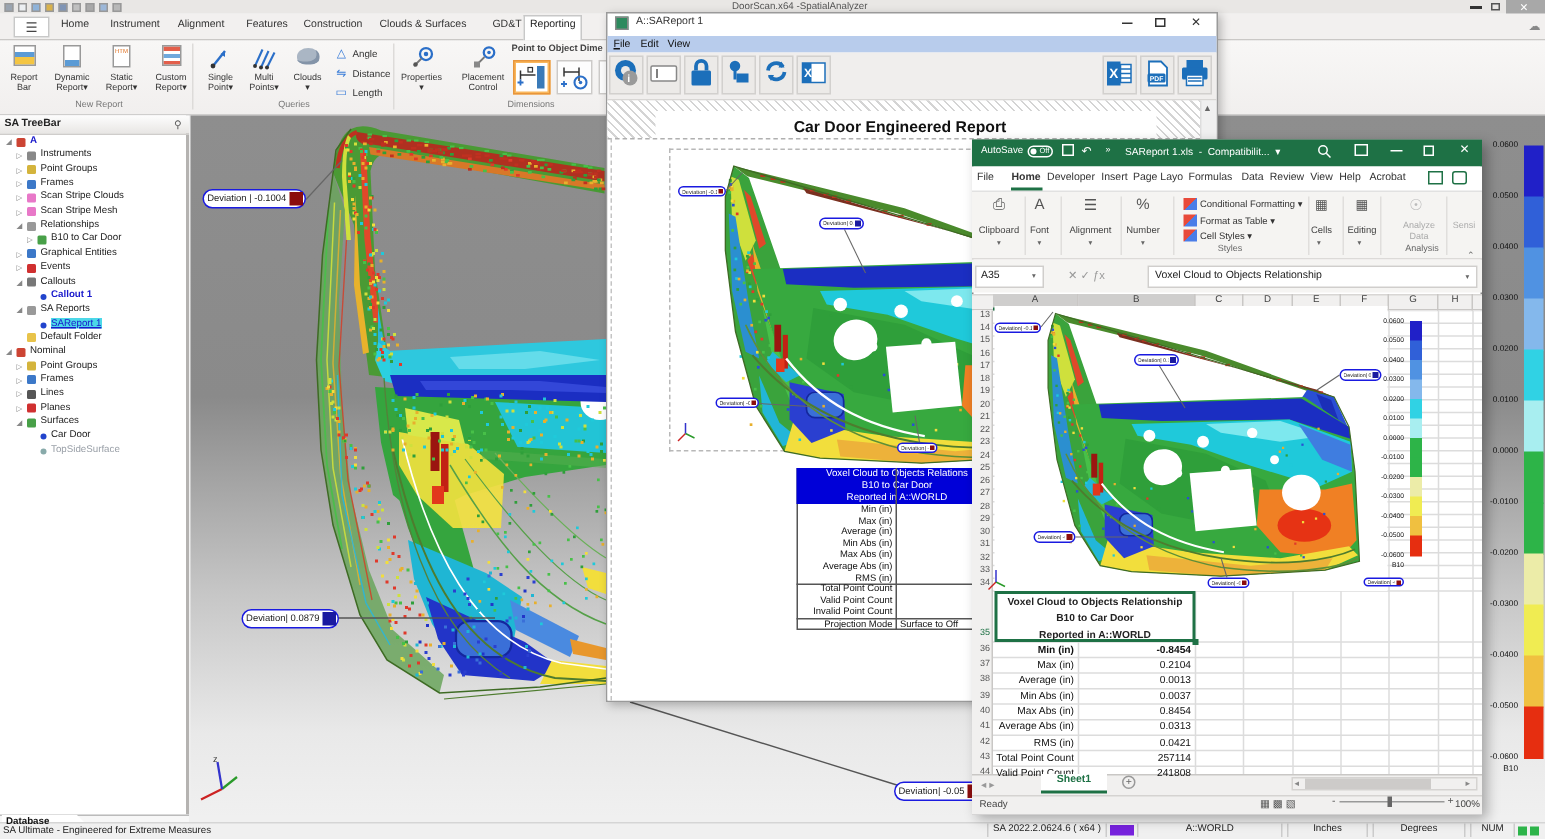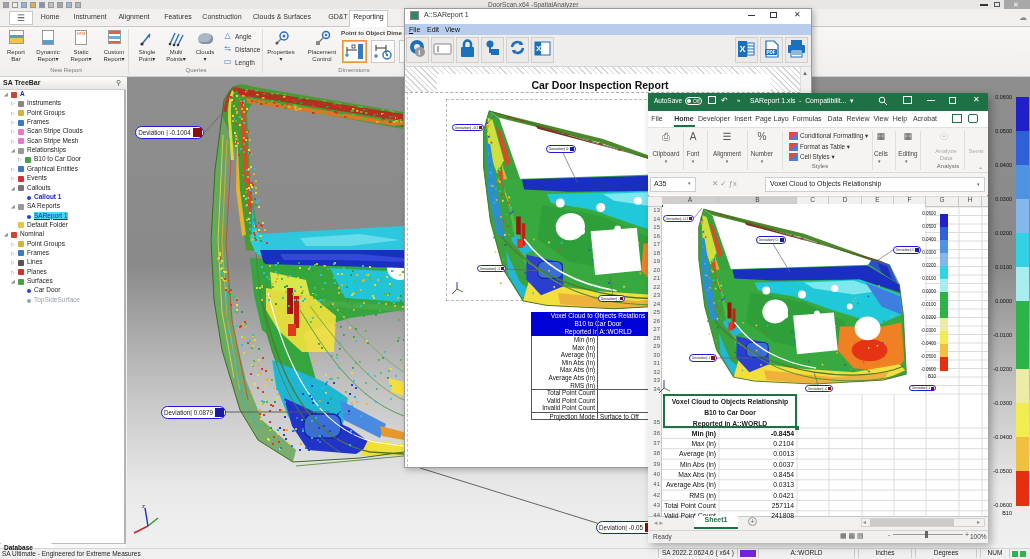--- a/index.html
+++ b/index.html
@@ -1188,21 +1188,21 @@
 <svg class="abs" style="left:785px;top:37px;z-index:12" width="23" height="26">
     <rect x="6" y="3" width="11" height="6" fill="#1c6fba"></rect>
     <rect x="3" y="8" width="17" height="8" rx="1" fill="#1c6fba"></rect>
     <rect x="6" y="13" width="11" height="7" fill="#fff" stroke="#1c6fba"></rect>
     <line x1="7" y1="15" x2="16" y2="15" stroke="#1c6fba"></line>
     <line x1="7" y1="17" x2="16" y2="17" stroke="#1c6fba"></line>
   </svg>
 <div class="abs" style="left:405px;top:67px;width:395px;height:400px;background:#fff;z-index:10"></div>
 <div class="abs" style="left:405px;top:67px;width:395px;height:25px;background:repeating-linear-gradient(45deg,#d4d4d4 0 1px,#fff 1px 4px);z-index:11"></div>
 <div class="abs" style="left:437px;top:74px;width:334px;height:18px;background:#fff;z-index:11"></div>
-<div class="abs" style="left:405px;top:79px;width:390px;text-align:center;font-size:10.5px;font-weight:bold;color:#111;z-index:12">Car Door Inspection Report</div>
+<div class="abs" style="left:405px;top:79px;width:390px;text-align:center;font-size:10.5px;font-weight:bold;color:#111;z-index:12">Car Door Engineered Report</div>
 <div class="abs" style="left:405px;top:92px;width:395px;border-top:1px dashed #b0b0b0;z-index:11"></div>
 <div class="abs" style="left:407px;top:92px;height:375px;border-left:1px dashed #c4c4c4;z-index:11"></div>
 <div class="abs" style="left:787px;top:92px;height:375px;border-left:1px dashed #c4c4c4;z-index:11"></div>
 <div class="abs" style="left:800px;top:67px;width:11px;height:400px;background:#f0f0f0;border-left:1px solid #ddd;z-index:11"></div>
 <div class="abs" style="left:802px;top:70px;font-size:6px;color:#666;z-index:12">▲</div>
 <div class="abs" style="left:446px;top:99px;width:206px;height:202px;border:1px dashed #b8b8b8;background:#fff;z-index:11"></div>
 <div class="abs" style="left:405px;top:67px;width:395px;height:400px;overflow:hidden;z-index:12">
     <svg viewBox="0 0 300 200" preserveAspectRatio="none" style="position:absolute;left:29px;top:37px;width:338px;height:225px;z-index:1;overflow:visible">
       <use href="#doorg"></use>
     </svg>

